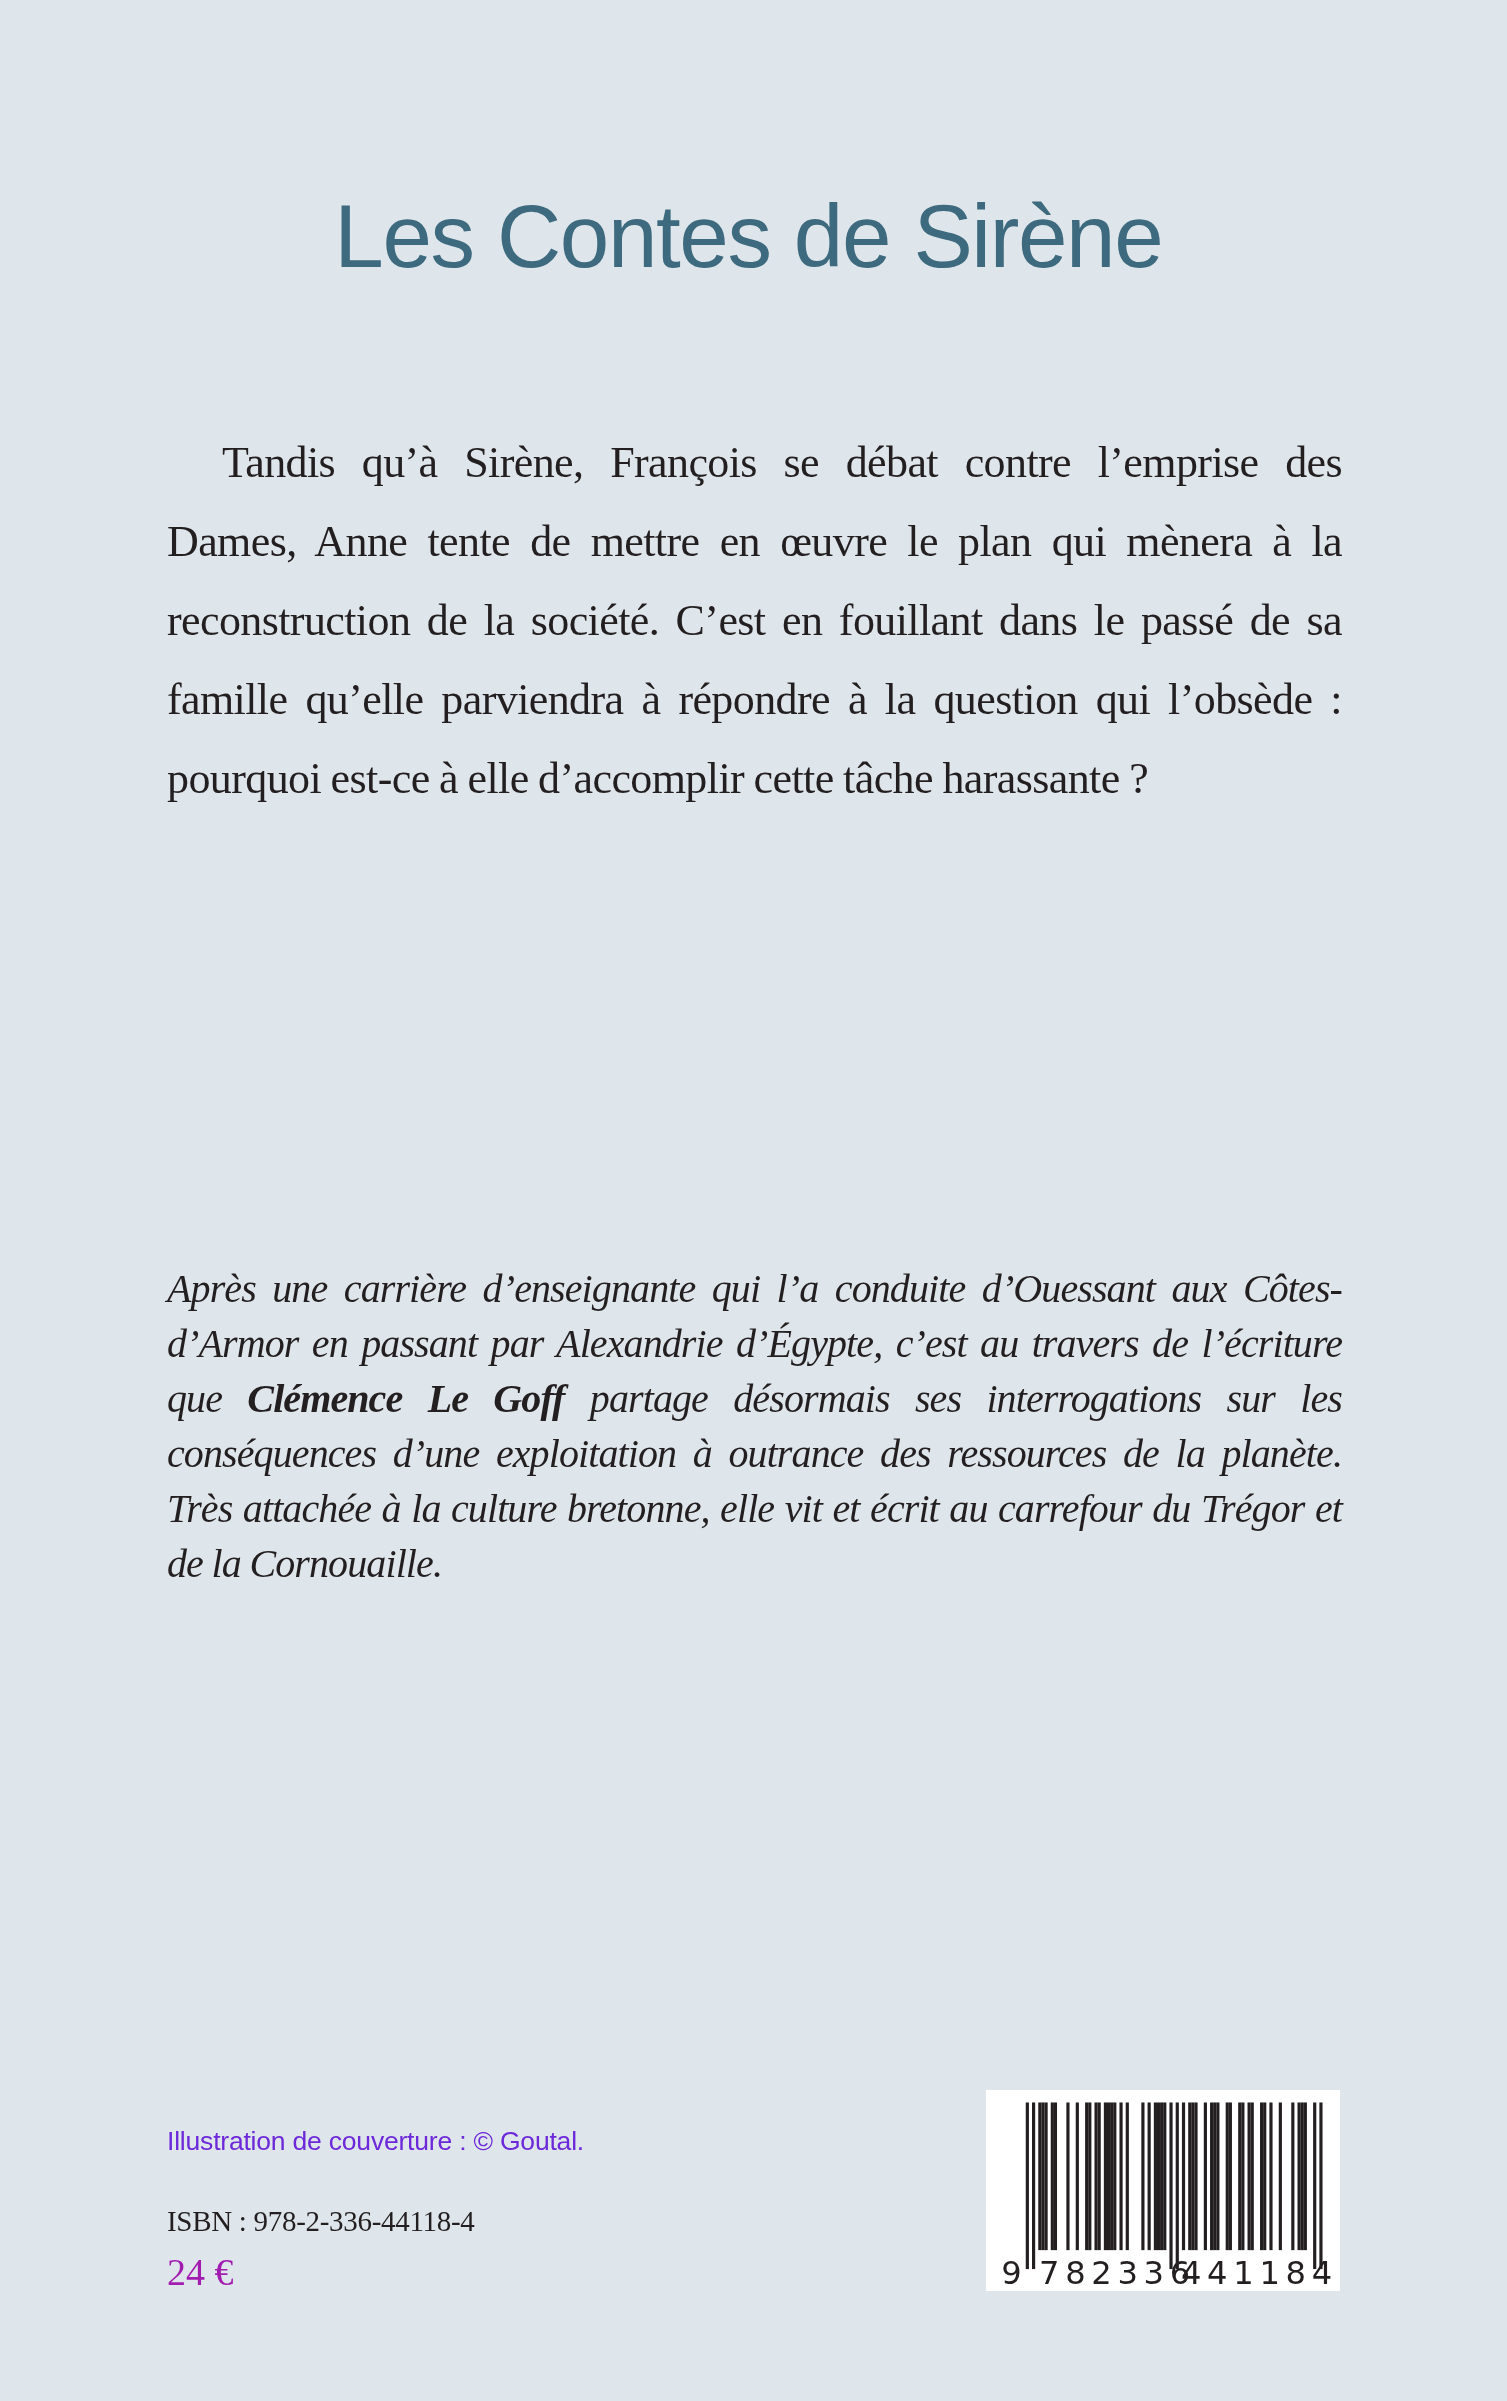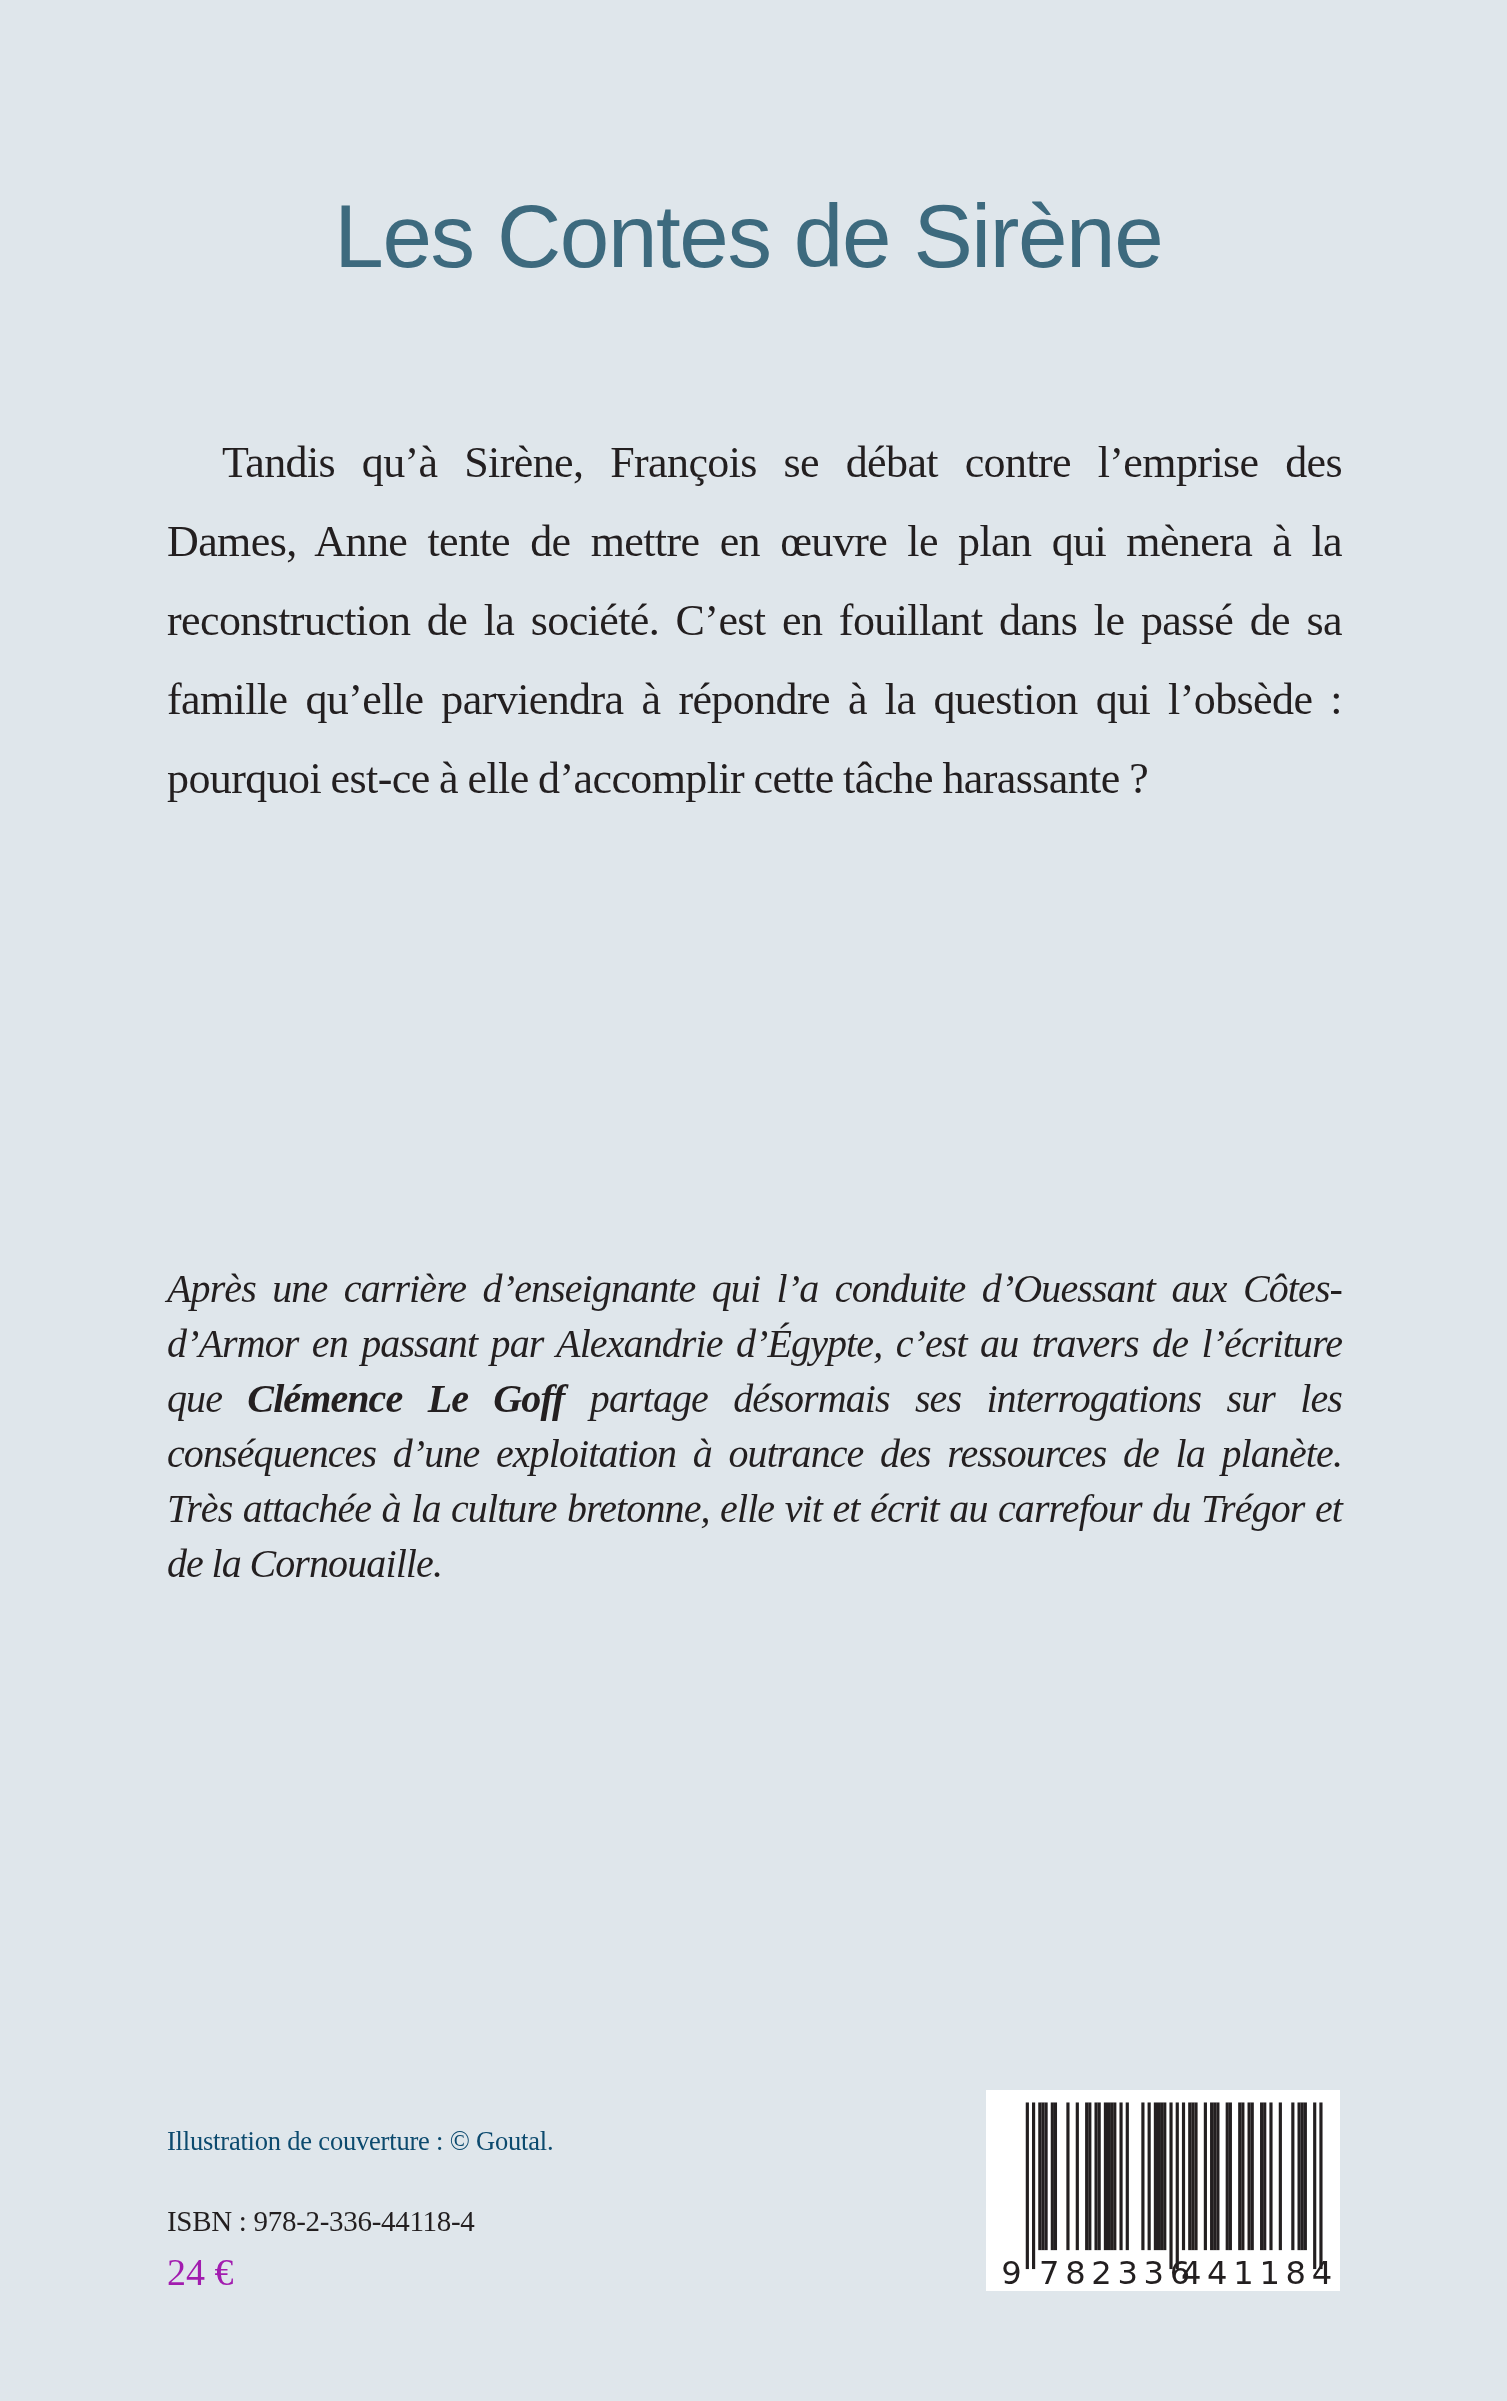--- a/index.html
+++ b/index.html
@@ -64,23 +64,23 @@
       text-align: justify;
       letter-spacing: -0.9px;
       word-spacing: -0.5px;
       margin: 0;
     }
     .bio strong { font-weight: 700; }
     .credit {
       position: absolute;
       left: 167px;
       top: 2126px;
-      font-family: Liberation Serif, serif;
+      font-family: Liberation Sans, sans-serif;
       font-size: 26.5px;
-      color: #0c4a6e;
+      color: #6d28d9;
       letter-spacing: -0.2px;
     }
     .isbn {
       position: absolute;
       left: 167px;
       top: 2205px;
       font-family: Liberation Serif, serif;
       font-size: 29px;
       color: #231f20;
       letter-spacing: -0.3px;

